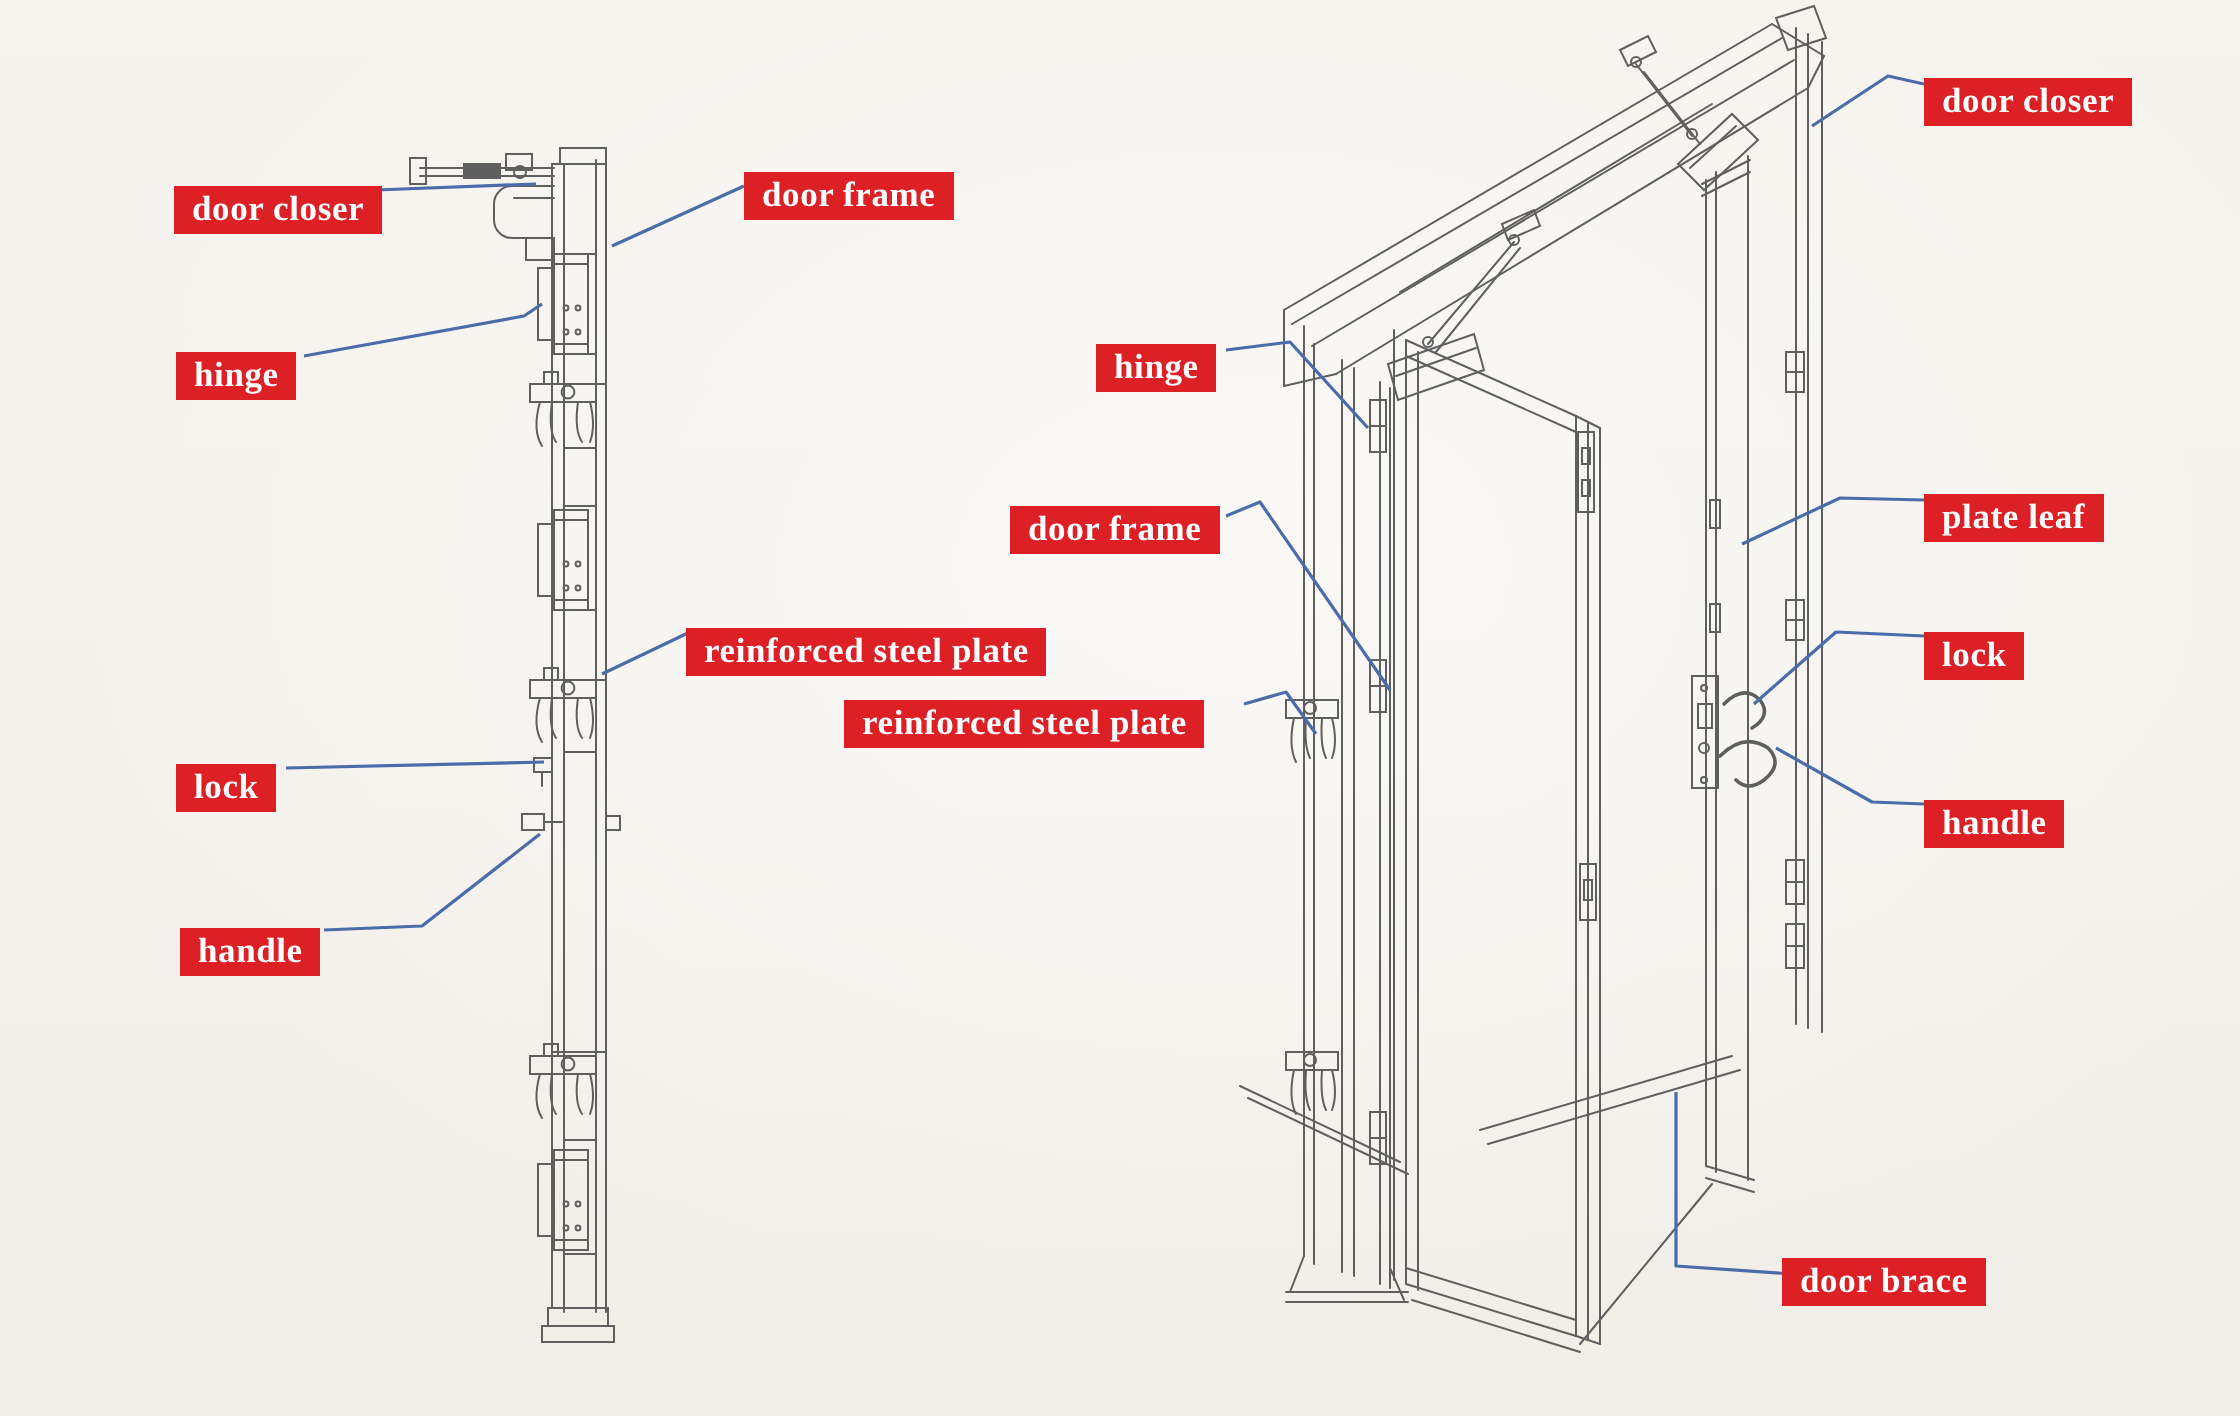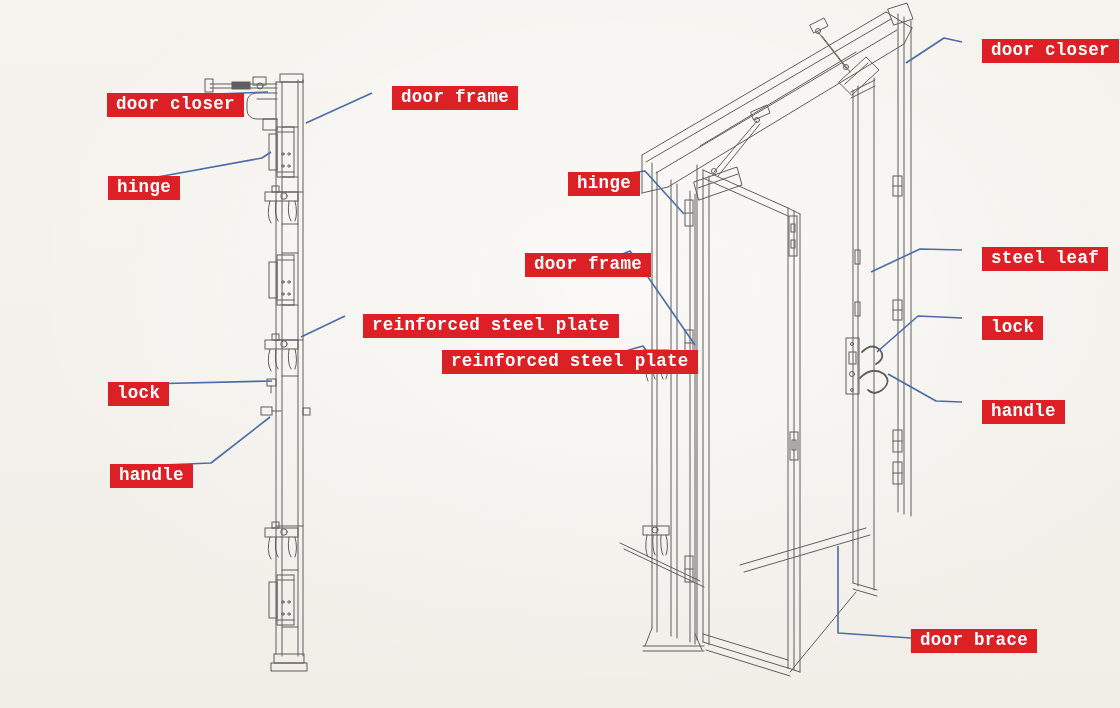--- a/index.html
+++ b/index.html
@@ -10,28 +10,27 @@
       radial-gradient(ellipse at 55% 40%, rgba(255,255,255,.55), rgba(255,255,255,0) 70%),
       linear-gradient(180deg,#f6f3ee 0%,#f4f1ec 55%,#f1ede7 100%);
     overflow:hidden;
     font-family:"Liberation Serif", serif;
   }
   #artwork{position:absolute;left:0;top:0;}
   .lbl{
     position:absolute;
     background:#dc2026;
     color:#ffffff;
-    font-family:Liberation Mono, monospace;
+    font-family:Liberation Serif, serif;
     font-weight:bold;
     font-size:17.5px;
     line-height:21px;
     padding:1px 9px 2px 9px;
     white-space:nowrap;
     letter-spacing:.3px;
-    margin-left:20px;
   }
 </style>
 </head>
 <body>
 
 <div id="stage">
 
   <svg id="artwork" width="1120" height="708" viewBox="0 0 1120 708">
 
     <g stroke="#5f5f5f" stroke-width="1" fill="none" stroke-linecap="round">
@@ -311,17 +310,17 @@
   <div class="lbl" style="left:88px;top:176px">hinge</div>
   <div class="lbl" style="left:372px;top:86px">door frame</div>
   <div class="lbl" style="left:343px;top:314px">reinforced steel plate</div>
   <div class="lbl" style="left:88px;top:382px">lock</div>
   <div class="lbl" style="left:90px;top:464px">handle</div>
 
   <div class="lbl" style="left:548px;top:172px">hinge</div>
   <div class="lbl" style="left:505px;top:253px">door frame</div>
   <div class="lbl" style="left:422px;top:350px">reinforced steel plate</div>
   <div class="lbl" style="left:962px;top:39px">door closer</div>
-  <div class="lbl" style="left:962px;top:247px">steel leaf</div>
+  <div class="lbl" style="left:962px;top:247px">plate leaf</div>
   <div class="lbl" style="left:962px;top:316px">lock</div>
   <div class="lbl" style="left:962px;top:400px">handle</div>
   <div class="lbl" style="left:891px;top:629px">door brace</div>
 </div>
 
 </body></html>

